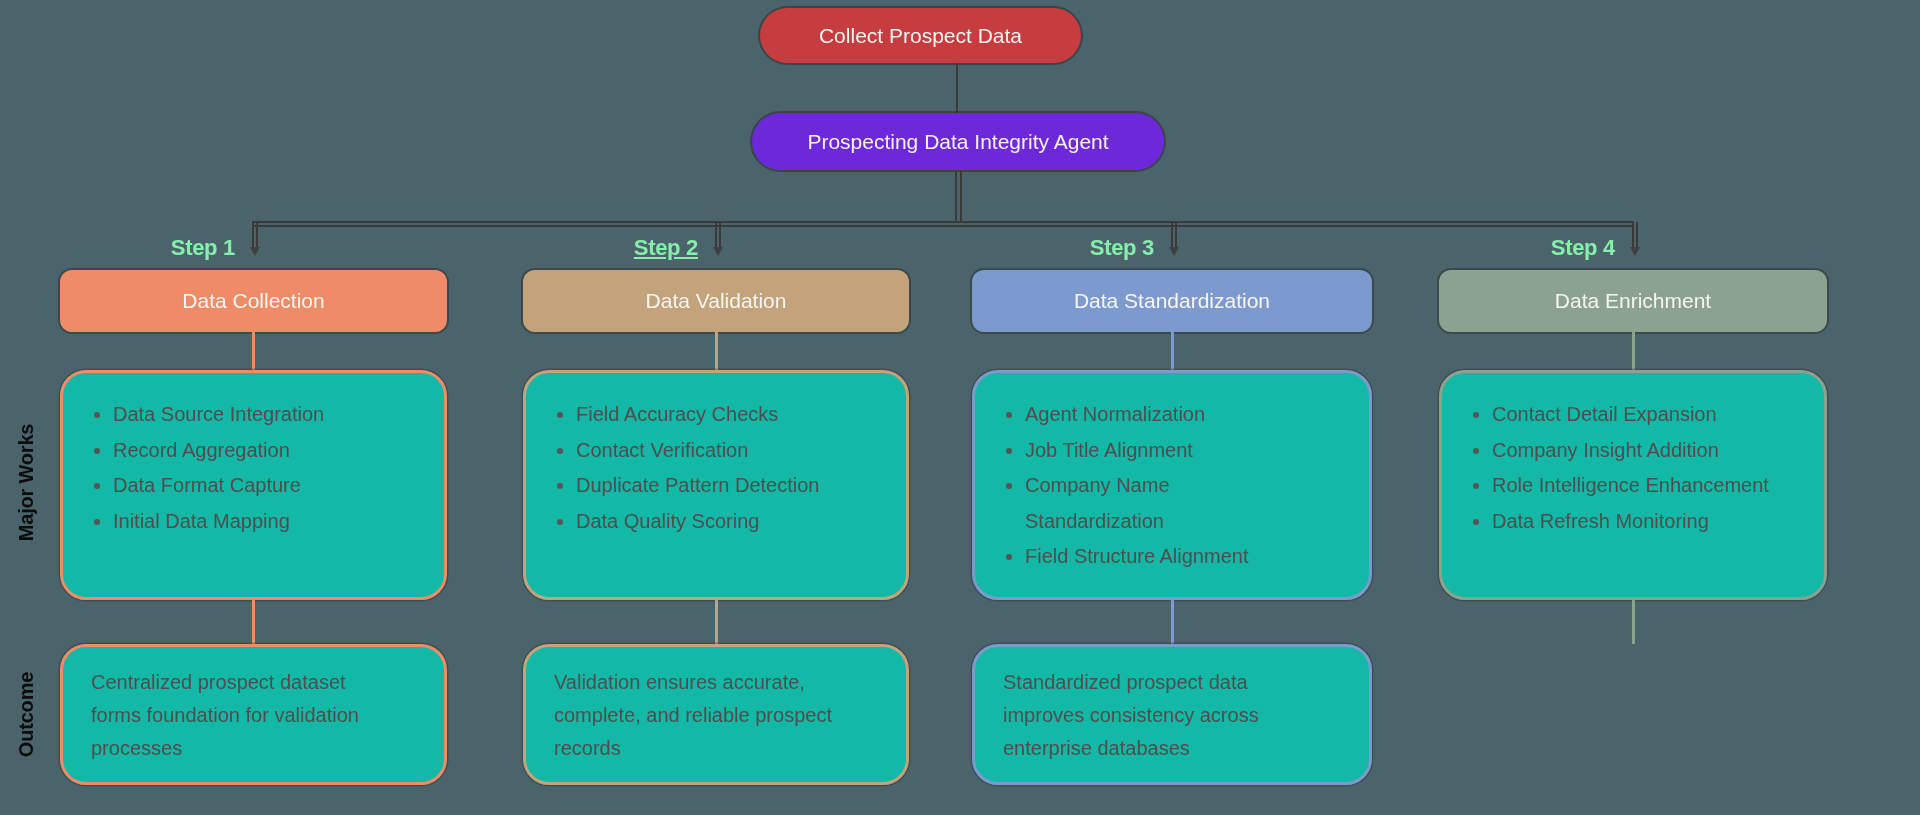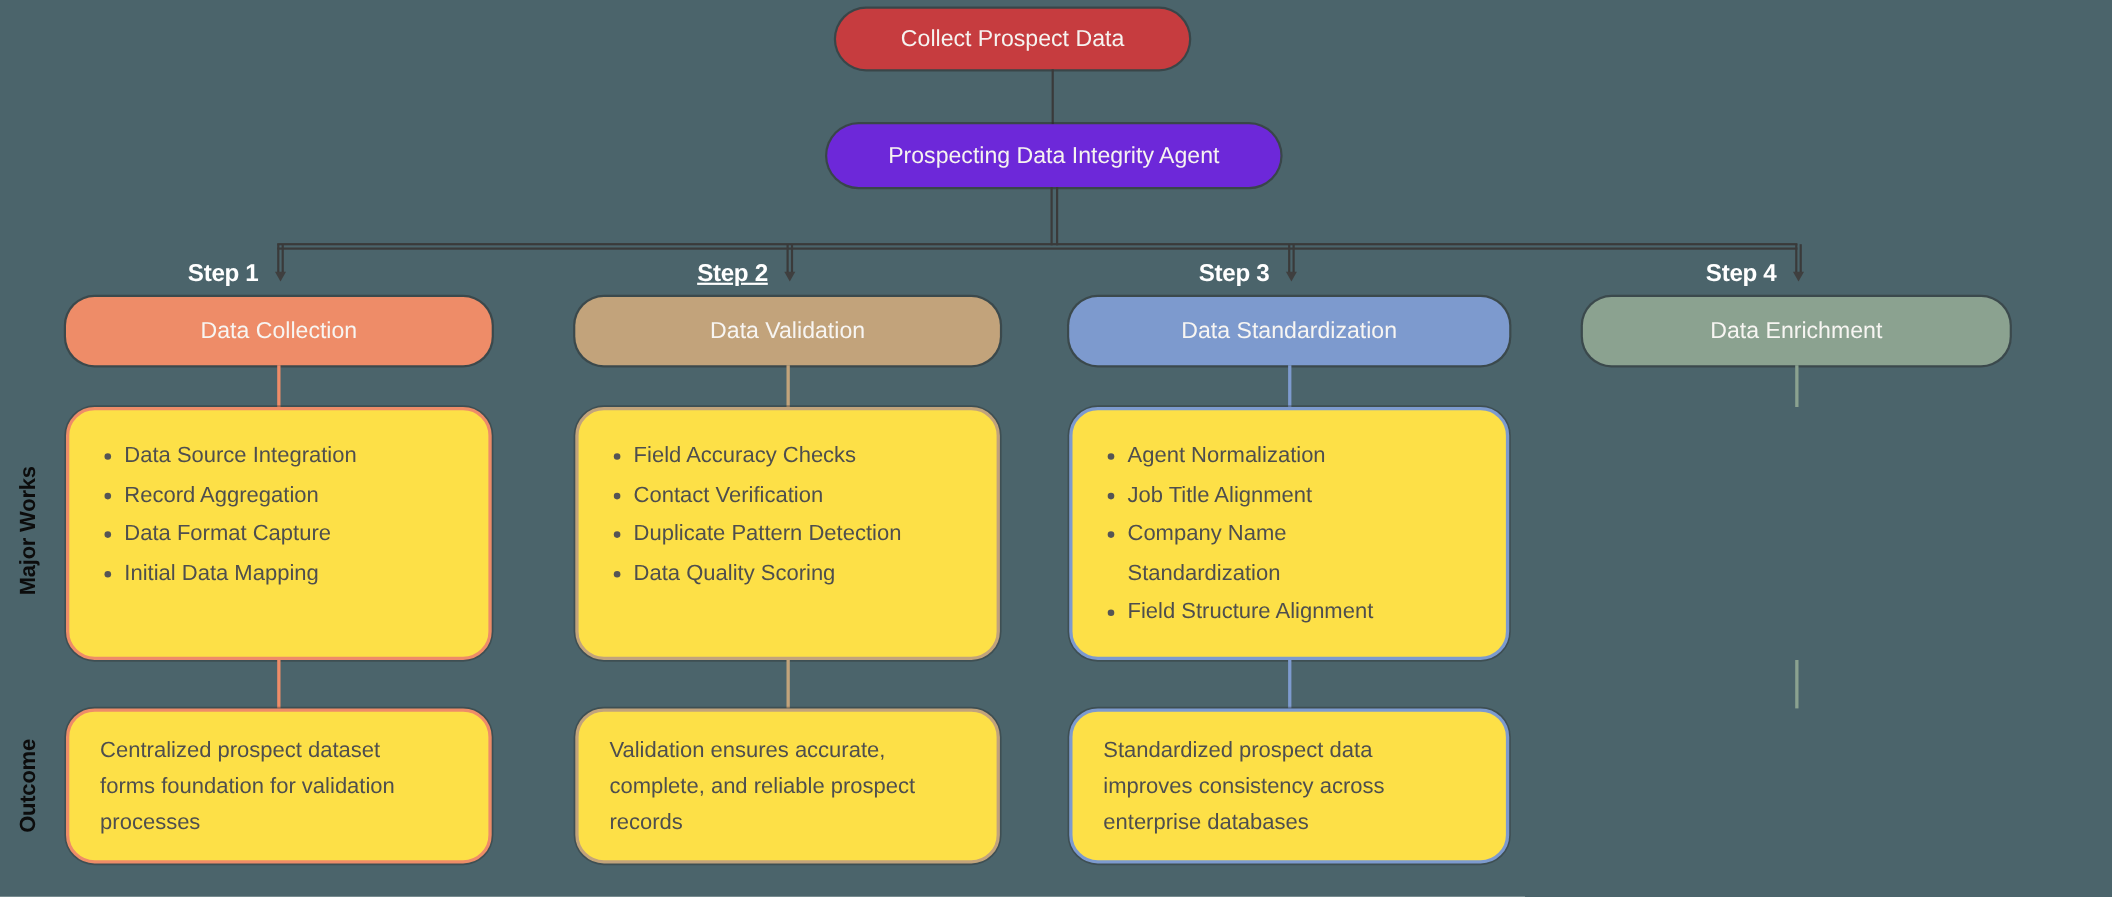--- a/index.html
+++ b/index.html
@@ -19,42 +19,42 @@
   .edge{position:absolute;background:#3a3a3a;}
   .ev{width:2px;} .eh{height:2px;}
   .double-v{box-shadow:5px 0 0 0 #3a3a3a;}
   .double-h{box-shadow:0 4px 0 0 #3a3a3a;}
   .drop{position:absolute;width:2px;height:26px;top:222px;background:#3a3a3a;box-shadow:4px 0 0 0 #3a3a3a;}
   .arrow{position:absolute;top:247px;width:0;height:0;
     border-left:5px solid transparent;border-right:5px solid transparent;
     border-top:9px solid #3f3f3f;}
   
   .step-label{position:absolute;top:235px;width:130px;text-align:right;
-    font-size:22px;font-weight:800;color:#ffffff;letter-spacing:-.3px;}
+    font-size:22px;font-weight:800;color:#86efac;letter-spacing:-.3px;}
   .sl1{left:105px;} .sl2{left:568px;text-decoration:underline;} .sl3{left:1024px;} .sl4{left:1485px;}
   
   .rot{position:absolute;font-weight:800;font-size:20px;color:#0c0c0c;
     transform:rotate(-90deg);text-align:center;letter-spacing:-.2px;white-space:nowrap;}
   .rot-works{left:-49px;top:471px;width:150px;}
   .rot-outcome{left:-29px;top:703px;width:110px;}
   
   .col{position:absolute;top:270px;height:515px;}
   .c1{left:60px;width:387px;}
   .c2{left:523px;width:386px;}
   .c3{left:972px;width:400px;}
   .c4{left:1439px;width:388px;}
   .col .header{
-    position:absolute;left:0;top:0;width:100%;height:62px;border-radius:26px;
+    position:absolute;left:0;top:0;width:100%;height:62px;border-radius:12px;
     background:var(--accent);display:flex;align-items:center;justify-content:center;
     color:#f7f5f2;font-size:21px;box-shadow:0 0 0 2px rgba(40,40,40,.45);
   }
   .col .conn1{position:absolute;left:calc(50% - 1.5px);top:62px;width:3px;height:38px;background:var(--accent);}
   .col .conn2{position:absolute;left:calc(50% - 1.5px);top:330px;width:3px;height:44px;background:var(--accent);}
   .card{
-    position:absolute;left:0;width:100%;background:#fde047;
+    position:absolute;left:0;width:100%;background:#14b8a6;
     border:3px solid var(--accent);border-radius:26px;box-sizing:border-box;
     box-shadow:0 0 0 1.5px rgba(40,40,40,.35);
   }
   .works{top:100px;height:230px;}
   .outcome{top:374px;height:141px;}
   .works ul{margin:0;padding:24px 10px 0 50px;list-style:disc;}
   .works li{font-size:20px;line-height:35.5px;color:#4e4e4e;}
   .works li::marker{color:#555;}
   .c3 .works li:nth-child(3){max-width:240px;}
   .outcome p{margin:0;padding:19px 0 0 28px;font-size:20px;line-height:33px;color:#4e4e4e;}
@@ -142,16 +142,24 @@
     </div>
     <div class="conn2"></div>
     <div class="card outcome">
       <p>Standardized prospect data improves consistency across enterprise databases</p>
     </div>
   </div>
 
   <div class="col c4" style="--accent: #8ba290;">
     <div class="header">Data Enrichment</div>
     <div class="conn1"></div>
+    <div class="card works">
+      <ul>
+        <li>Contact Detail Expansion</li>
+        <li>Company Insight Addition</li>
+        <li>Role Intelligence Enhancement</li>
+        <li>Data Refresh Monitoring</li>
+      </ul>
+    </div>
     <div class="conn2"></div>
   </div>
 
 </div>
 
 </body></html>

